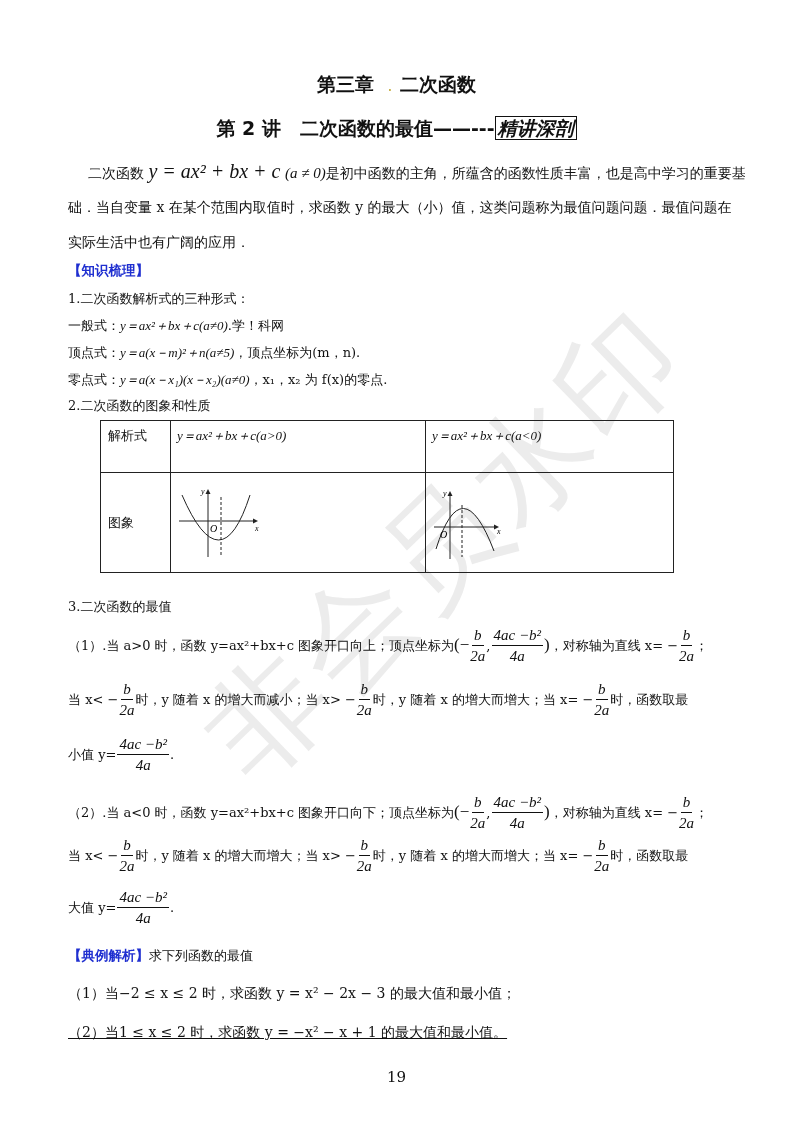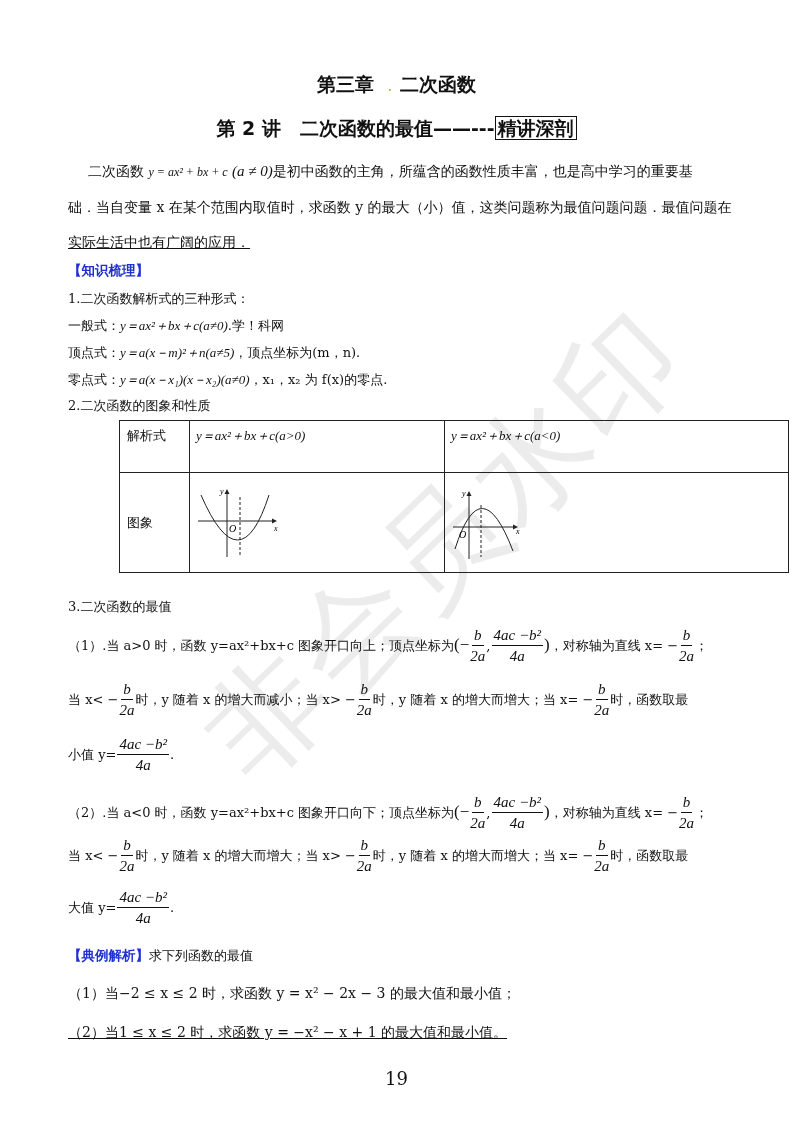--- a/index.html
+++ b/index.html
@@ -17,30 +17,30 @@
     left: 0; width: 793px; top: 72px; text-align: center;
     font-family: "DejaVu Sans", sans-serif; font-weight: bold; font-size: 19px;
   }
   .chapter-title .dot { color: #c9b24a; font-size: 10px; margin: 0 8px 0 14px; }
   .lecture-title {
     left: 0; width: 793px; top: 116px; text-align: center;
     font-family: "DejaVu Sans", sans-serif; font-weight: bold; font-size: 19px;
   }
   .lecture-title .boxed {
     display: inline-block; border: 1.5px solid #111; padding: 0 2px;
-    line-height: 22px;
+    font-style: italic; line-height: 22px;
   }
 
   .para { font-size: 14px; line-height: 18px; }
   .sec-head { color: #1f2fd0; font-weight: bold; font-family: "DejaVu Sans", sans-serif; font-size: 13.5px; }
   .small { font-size: 13px; }
 
   
   .props-table {
-    position: absolute; left: 119px; top: 420px; width: 670px; height: 153px;
+    position: absolute; left: 100px; top: 420px; width: 574px; height: 153px;
     border-collapse: collapse; font-size: 13px;
   }
   .props-table td { border: 1.3px solid #222; padding: 0 6px; vertical-align: middle; }
   .props-table tr.r1 td { height: 32px; vertical-align: top; padding-top: 6px; }
   .props-table tr.r2 td { height: 74px; padding: 0; }
   .props-table tr.r3 td { height: 44px; }
   .props-table td.c1 { width: 56px; padding-left: 7px; }
 
   .frac {
     display: inline-flex; flex-direction: column; align-items: center;
@@ -49,42 +49,42 @@
   .frac .num { padding: 0 2px 2px; border-bottom: 1px solid #111; font-size: 15px; }
   .frac .den { padding-top: 3px; font-size: 15px; }
 
   .line { font-size: 13px; }
   .watermark {
     position: absolute; left: 175px; top: 340px; font-size: 118px;
     font-family: "DejaVu Sans", sans-serif; color: rgba(150,150,150,0.18);
     transform: rotate(-44deg); transform-origin: left top; white-space: nowrap;
     top: 700px; left: 170px; letter-spacing: 4px; pointer-events: none;
   }
-  .page-number { left: 0; width: 793px; text-align: center; top: 1068px; font-size: 18px; }
+  .page-number { left: 0; width: 793px; text-align: center; top: 1068px; font-size: 15px; }
 </style>
 </head>
 <body>
 
 <div class="watermark">非会员水印</div>
 
 <div class="abs chapter-title">
   <span>第三章</span><span class="dot">.</span><span>二次函数</span>
 </div>
 
 <div class="abs lecture-title">
   <span>第 2 讲　二次函数的最值——---</span><span class="boxed">精讲深剖</span>
 </div>
 
 <div class="abs para" style="left:88px; top:162px;">
   <span>二次函数</span>
-  <span class="m" style="font-size:12px;">y = ax² + bx + c</span>
+  <span class="m" style="font-size:20px;">y = ax² + bx + c</span>
   <span class="m" style="font-size:15px;">(a ≠ 0)</span><span>是初中函数的主角，所蕴含的函数性质丰富，也是高中学习的重要基</span>
 </div>
 <div class="abs para" style="left:68px; top:198px;">础．当自变量 x 在某个范围内取值时，求函数 y 的最大（小）值，这类问题称为最值问题问题．最值问题在</div>
-<div class="abs para" style="left:68px; top:233px;text-decoration:underline;">实际生活中也有广阔的应用．</div>
+<div class="abs para" style="left:68px; top:233px;">实际生活中也有广阔的应用．</div>
 
 <div class="abs sec-head" style="left:68px; top:262px;">【知识梳理】</div>
 <div class="abs small" style="left:68px; top:290px;">1.二次函数解析式的三种形式：</div>
 <div class="abs small" style="left:68px; top:317px;">
   <span>一般式：</span><span class="m">y＝ax²＋bx＋c(a≠0)</span><span>.学！科网</span>
 </div>
 <div class="abs small" style="left:68px; top:344px;">
   <span>顶点式：</span><span class="m">y＝a(x－m)²＋n(a≠5)</span><span>，顶点坐标为(m，n).</span>
 </div>
 <div class="abs small" style="left:68px; top:371px;">

